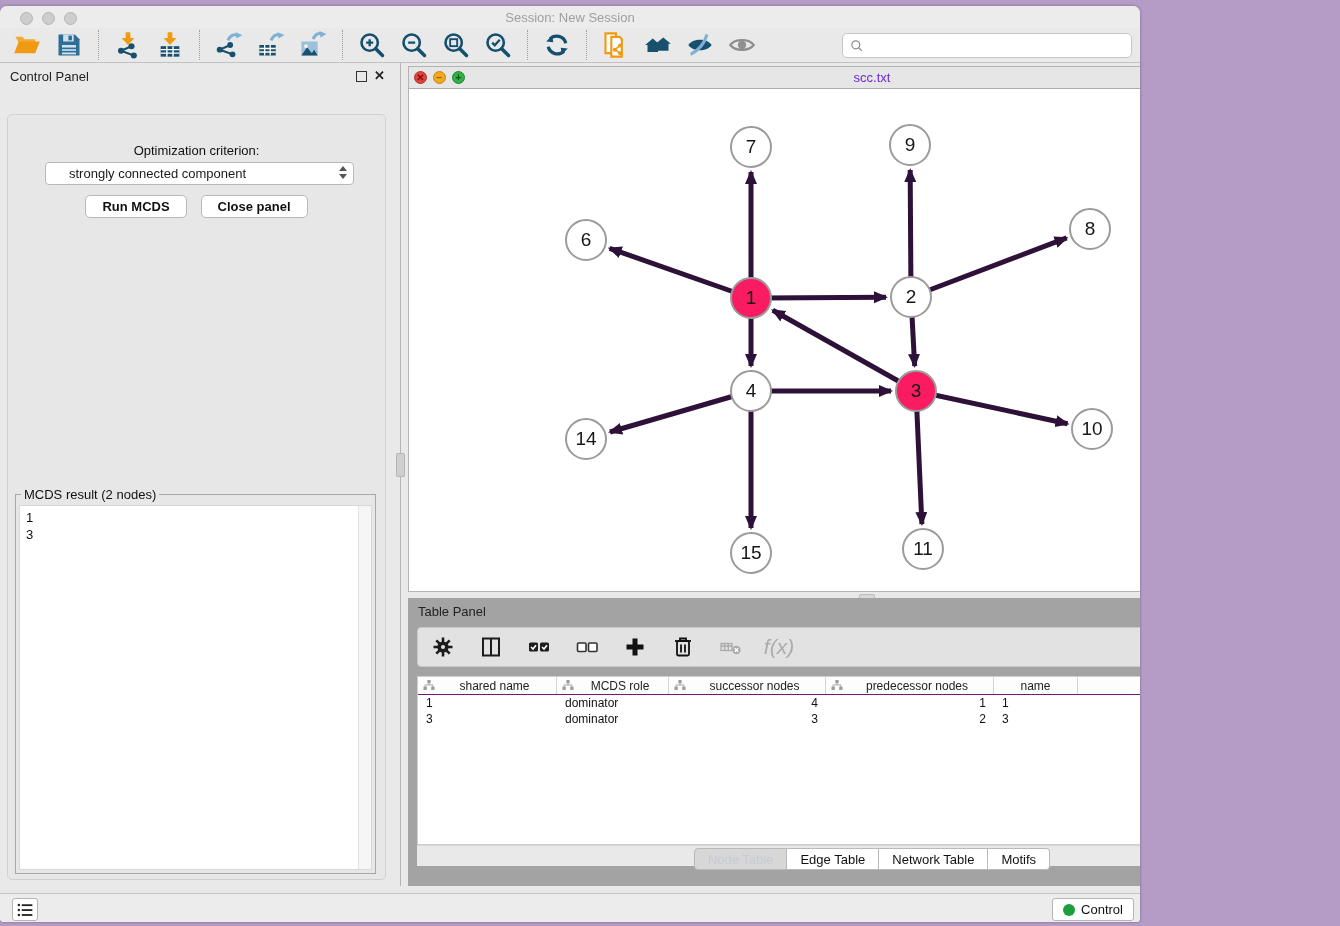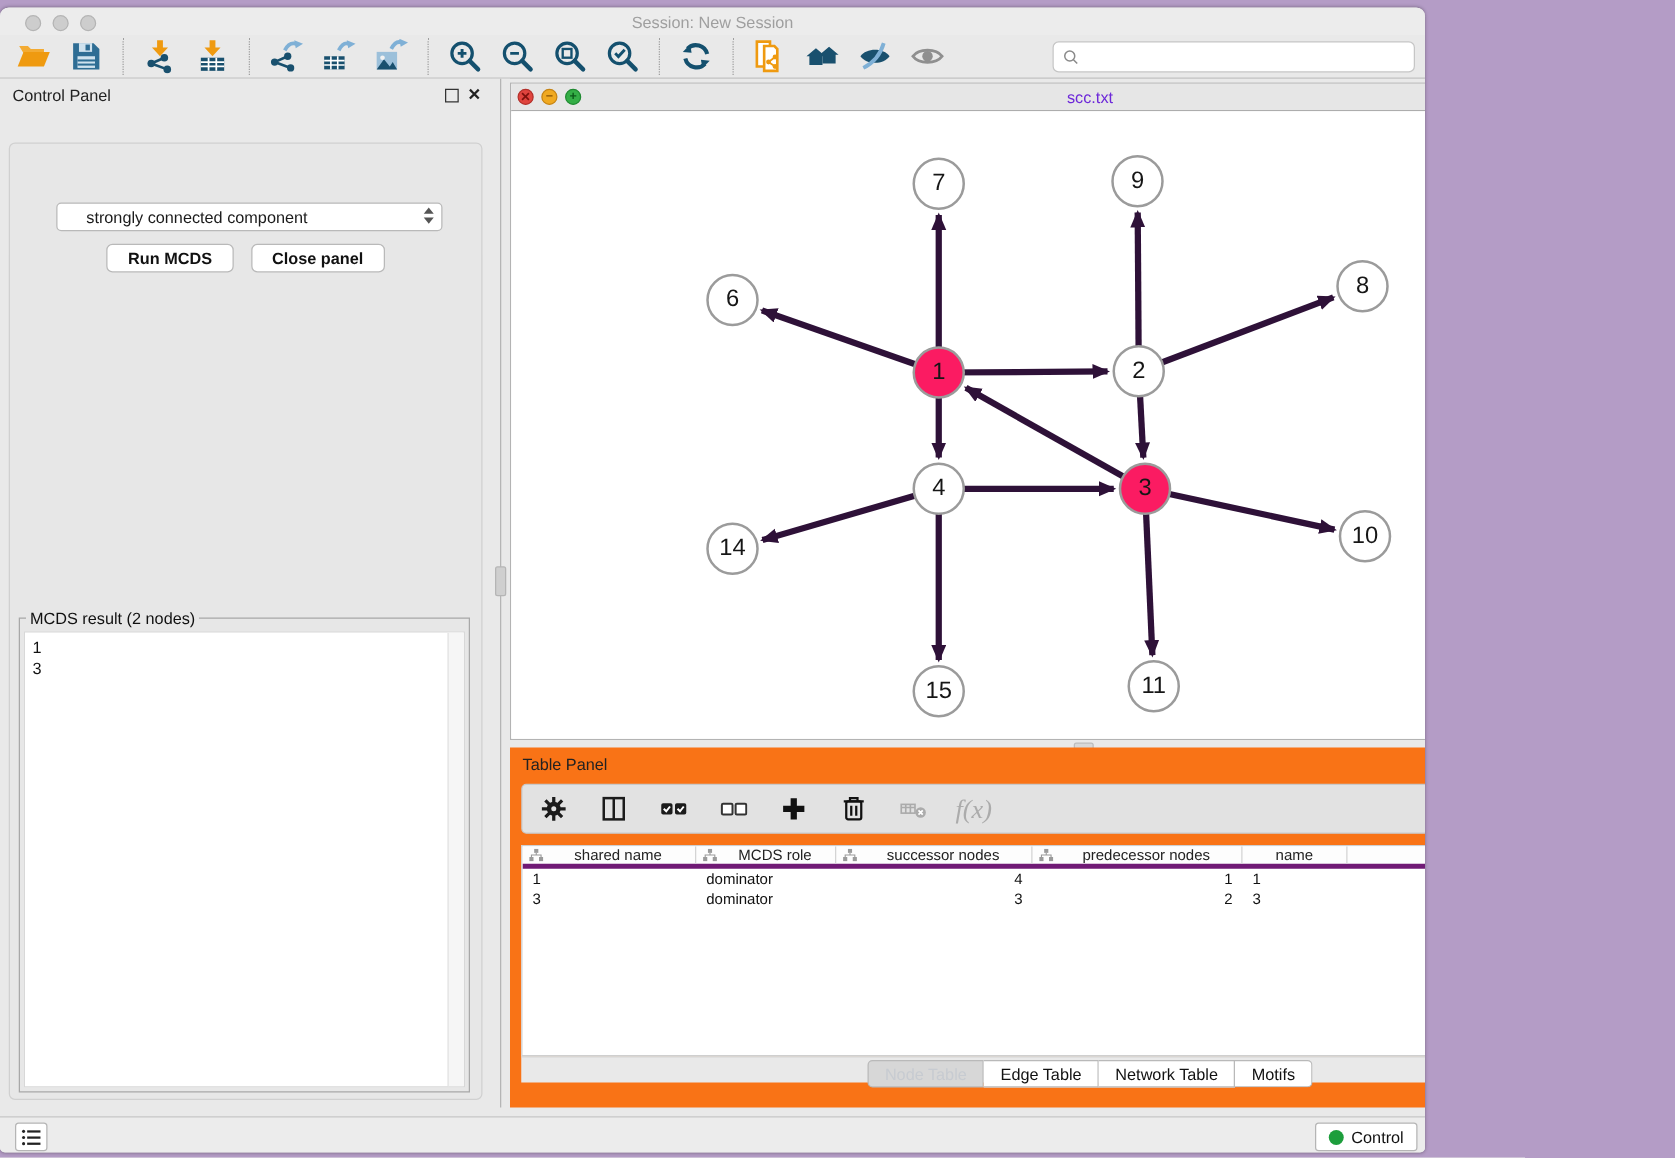--- a/index.html
+++ b/index.html
@@ -64,28 +64,28 @@
   .light-red { background:#e0443e; border:1px solid #b3302b; color:#7e100c; }
   .light-yellow { background:#f0a921; border:1px solid #c68414; color:#935c06; }
   .light-green { background:#34ae46; border:1px solid #208a32; color:#0b5a1a; }
   .net-title { position:absolute; left:0; right:0; top:3px; text-align:center; font-size:13px; color:#6d28d9; }
   .canvas { position:absolute; left:0; top:22px; width:926px; height:502px; background:#fff; overflow:hidden; }
   #edge-layer { position:absolute; left:0; top:0; }
   .graph-node { position:absolute; width:42px; height:42px; border-radius:50%; border:2.5px solid #9b9b9b; background:#fff; display:flex; align-items:center; justify-content:center; font-size:19px; color:#161616; z-index:2; }
   .graph-node.selected { background:#fb1b62; }
 
   
-  .table-panel { position:absolute; left:408px; top:592px; width:928px; height:288px; background:#f97316; }
+  .table-panel { position:absolute; left:408px; top:592px; width:928px; height:288px; background:#a3a3a3; }
   .tp-float { right:26px; } .tp-close { right:9px; }
   .tp-toolbar { position:absolute; left:9px; right:6px; top:29px; height:40px; background:#e2e2e2; border:1px solid #c9c9c9; border-radius:4px; display:flex; align-items:center; padding-left:12px; gap:22px; }
   .tpbtn { width:26px; height:26px; display:flex; align-items:center; justify-content:center; }
   .tpbtn svg { width:22px; height:22px; }
-  .fx-label { font-family:Liberation Serif, serif; font-style:italic; color:#ababab; font-size:21px; }
+  .fx-label { font-family:Liberation Sans, sans-serif; font-style:italic; color:#ababab; font-size:21px; }
   .tbl { position:absolute; left:9px; right:6px; top:78px; bottom:41px; background:#fff; border:1px solid #cfcfcf; overflow:hidden; }
-  .tbl-head { display:flex; height:18px; border-bottom:4px solid #701a75; background:#fdfdfd; }
+  .tbl-head { display:flex; height:18px; border-bottom:1px solid #701a75; background:#fdfdfd; }
   .th { display:flex; align-items:center; border-right:1px solid #d4d4d4; font-size:12px; color:#222; padding:0 2px; }
   .th .th-label { flex:1; text-align:center; }
   .hdr-icon { width:12px; height:11px; margin-left:3px; }
   .tbl-row { display:flex; height:16px; font-size:12px; color:#111; }
   .td { padding:0 8px; overflow:hidden; white-space:nowrap; line-height:16px; }
   .td.right { text-align:right; }
   .tbl-scrollband { position:absolute; left:9px; right:6px; bottom:20px; height:21px; background:#e9e9e9; border-top:1px solid #d5d5d5; }
   .tp-tabs { position:absolute; left:0; right:0; bottom:16px; display:flex; justify-content:center; }
   .tp-tabs .seg { font-weight:normal; }
 
@@ -262,20 +262,21 @@
     </div>
   </div>
 
   <div class="control-panel">
     <div class="panel-head">
       <span class="panel-title">Control Panel</span>
       <span class="float-icon cp-float"></span>
       <span class="close-icon cp-close">✕</span>
     </div>
     <div class="cp-inner">
+      <div class="opt-label">Optimization criterion:</div>
       <div class="select">
         <span>strongly connected component</span>
         <span class="select-arrows">
             <i class="arr-up"></i>
             <i class="arr-dn"></i>
           </span>
       </div>
       <div class="btn-row">
         <button class="pbtn">Run MCDS</button>
         <button class="pbtn">Close panel</button>

